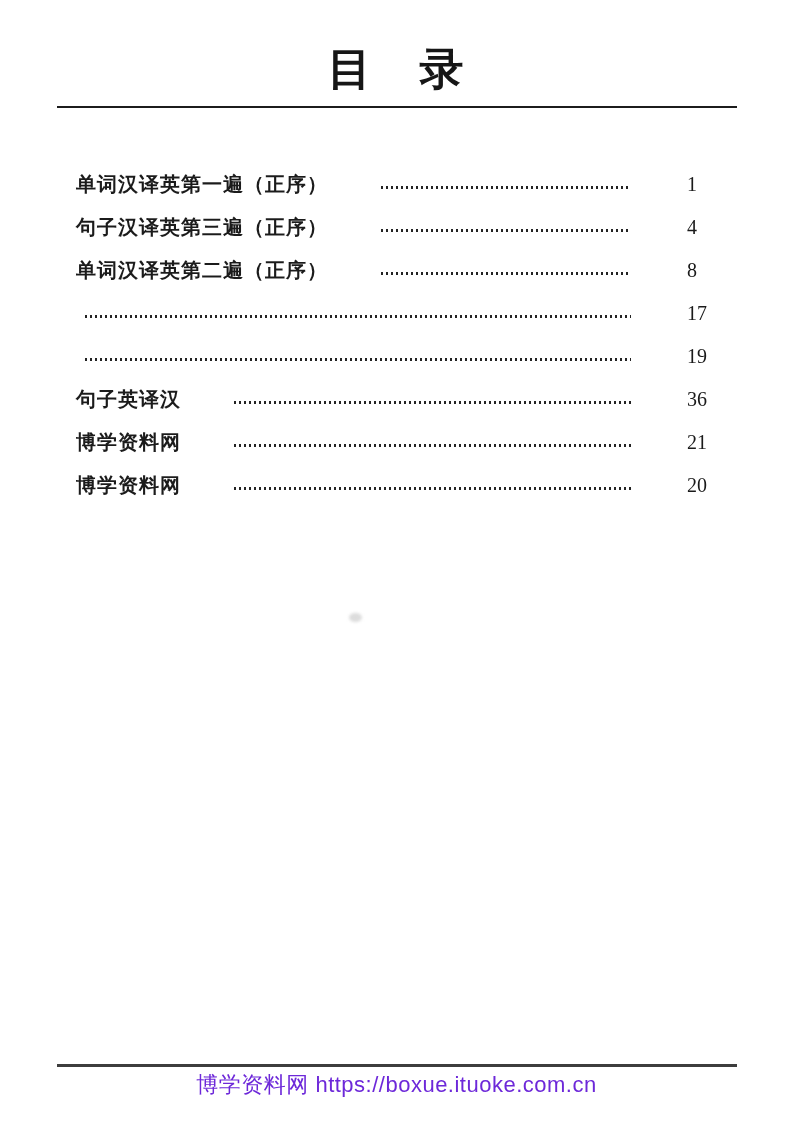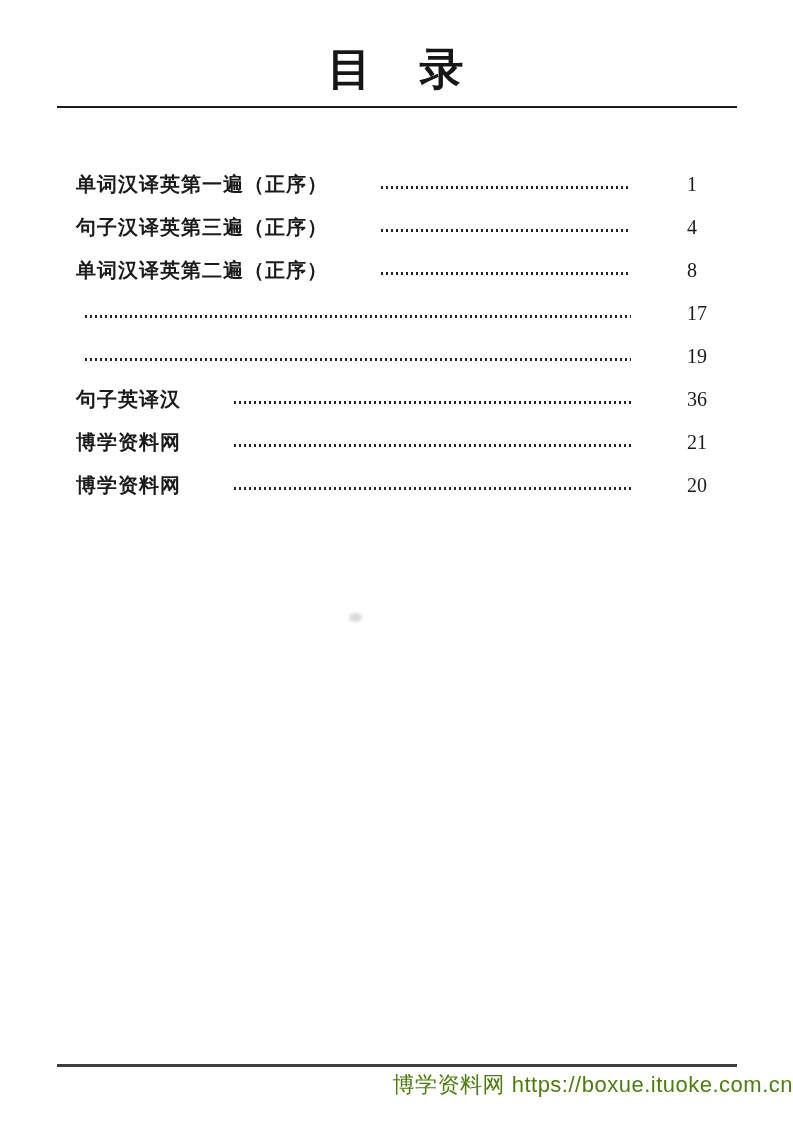--- a/index.html
+++ b/index.html
@@ -88,24 +88,24 @@
     top: 1064px;
     width: 680px;
     height: 0;
     border-top: 3px solid #3d3d3d;
   }
   .footer {
     position: absolute;
     left: 0;
     top: 1070px;
     width: 100%;
-    text-align: right;
+    text-align: center;
     font-family: "Liberation Sans", sans-serif;
     font-size: 22px;
-    color: #4d7c0f;
+    color: #6d28d9;
     letter-spacing: 0.5px;
   }
 </style>
 </head>
 <body>
 
 <div class="page">
 
   <h1 class="page-title">目　录</h1>
 

